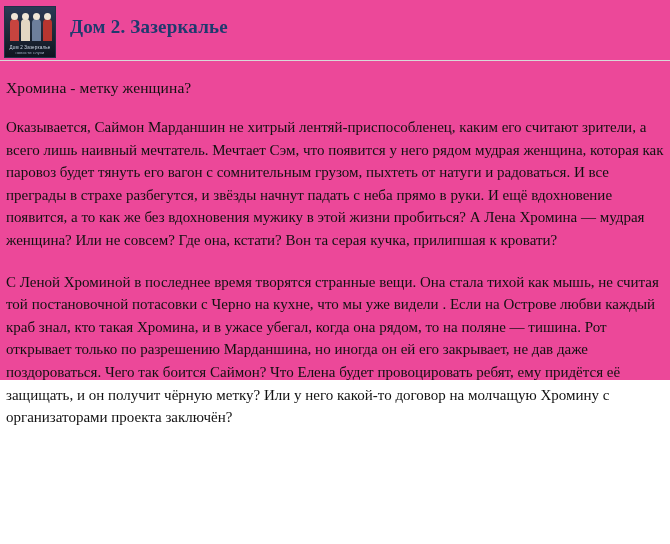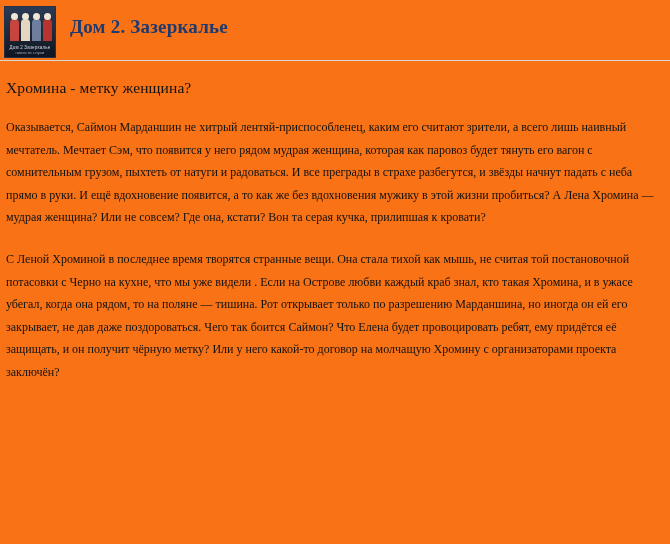--- a/index.html
+++ b/index.html
@@ -10,23 +10,23 @@
   }
   body {
     width: 670px;
     height: 544px;
     overflow: hidden;
     font-family: "Liberation Serif", serif;
     color: #1a1a1a;
   }
   .page {
     width: 670px;
-    height: 544px;
+    height: 380px;
     position: relative;
-    background: #f97316;
+    background: #ec4899;
   }
   
   .site-header {
     display: flex;
     align-items: flex-start;
     padding: 6px 0 0 4px;
     height: 54px;
   }
   .logo {
     width: 52px;
@@ -93,21 +93,21 @@
   .article h2 {
     font-family: "Liberation Serif", serif;
     font-size: 15.5px;
     font-weight: normal;
     color: #111111;
     margin: 18px 0 0 0;
     letter-spacing: .1px;
   }
   .article p {
     font-family: "Liberation Serif", serif;
-    font-size: 12px;
+    font-size: 15px;
     line-height: 22.6px;
     color: #111111;
     margin: 19px 0 0 0;
     text-align: left;
   }
 </style>
 </head>
 <body>
 
 <div class="page">

